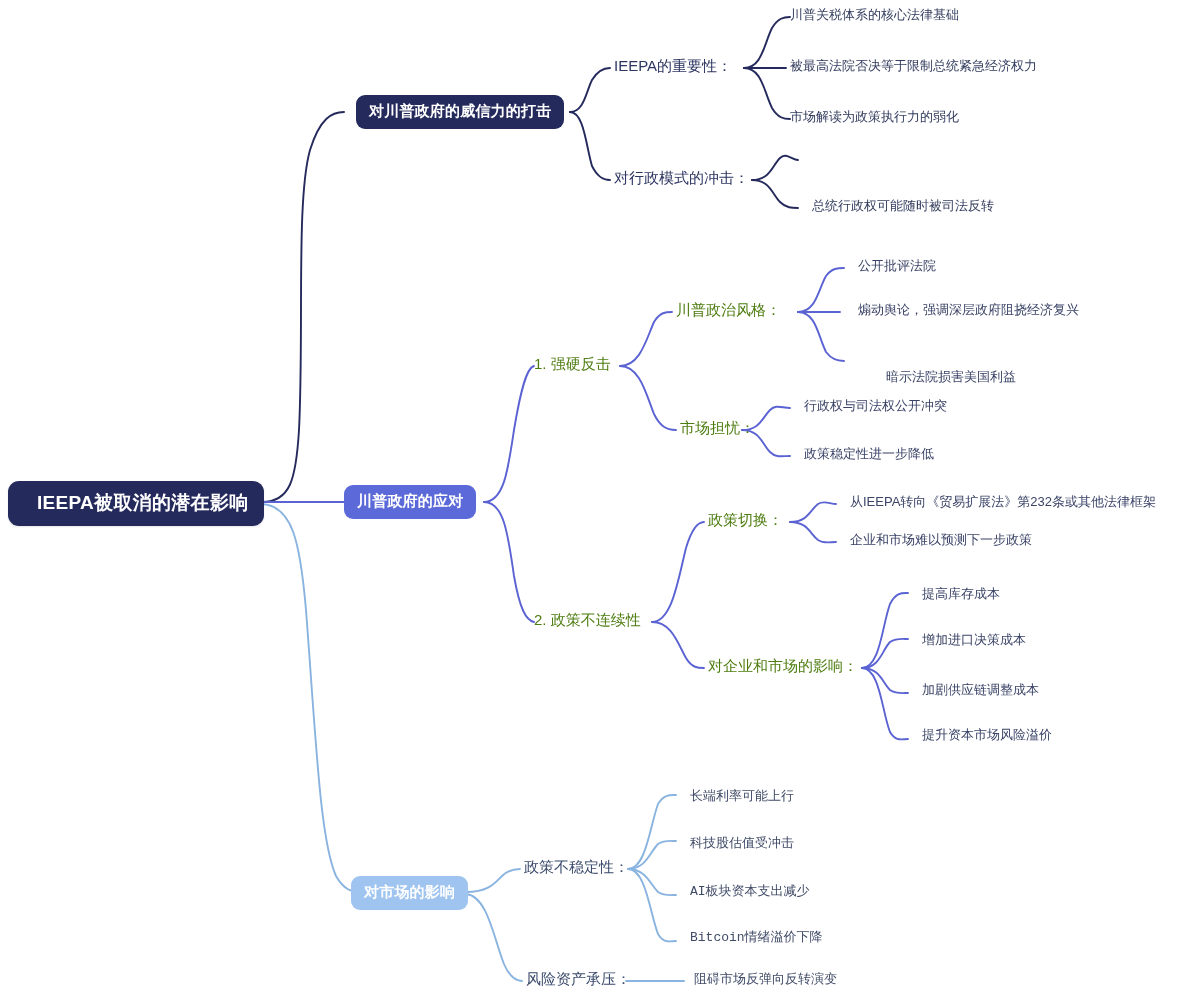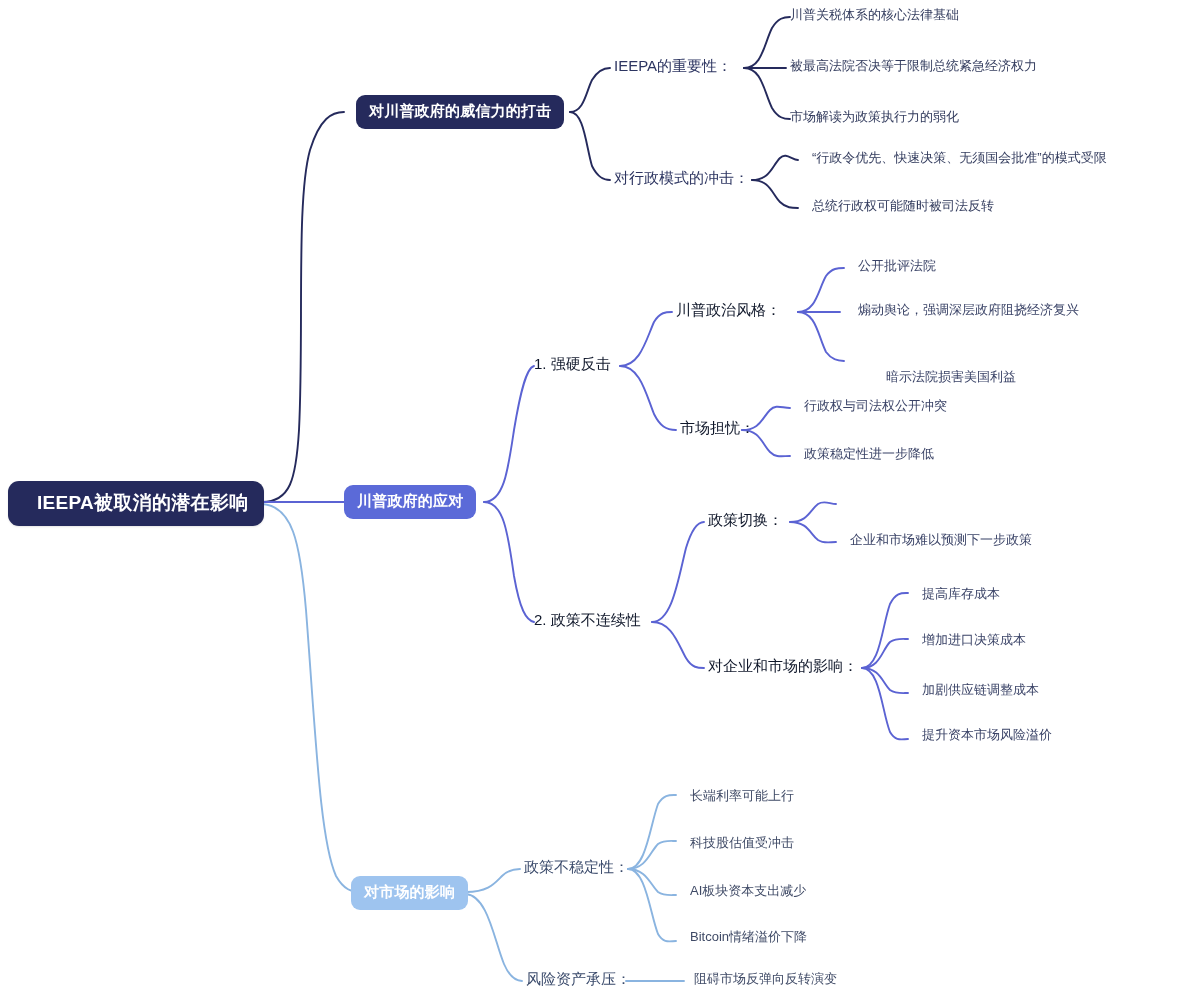--- a/index.html
+++ b/index.html
@@ -19,28 +19,28 @@
     box-shadow:0 1px 2px rgba(0,0,0,.10);
   }
   
   .l1{color:#ffffff;font-weight:bold;font-size:15px;border-radius:9px;padding:7px 13px 8px 13px;letter-spacing:.2px;}
   .l1.navy{background:#252a5c;}
   .l1.blue{background:#5b6ad8;}
   .l1.sky{background:#9ec4ef;}
 
   
   .l2{font-size:15px;color:#2d3561;}
-  .l2.b2{color:#0f172a;}
+  .l2.b2{color:#4d7c0f;}
   .l2.b3{color:#3a4a6b;}
 
   
   .leaf{font-size:13px;color:#3d4663;}
   .leaf.b1{color:#333c5e;}
   .leaf.b2{color:#3a4367;}
-  .leaf.b3{color:#3f4a66;}
+  .leaf.b3{color:#3f4a66;font-family:Liberation Mono, monospace;}
 </style>
 </head>
 <body>
 
 <div id="mindmap">
 
   <svg class="links" viewBox="0 0 1200 1006" xmlns="http://www.w3.org/2000/svg">
     <g fill="none" stroke-width="1.9" stroke-linecap="round">
 
       <g stroke="#252a5c">
@@ -130,39 +130,39 @@
   <div class="node root" style="left:8px;top:481px;">IEEPA被取消的潜在影响</div>
 
   <div class="node l1 navy" style="left:344px;top:95px;margin-left:12px;">对川普政府的威信力的打击</div>
 
   <div class="node l2" style="left:614px;top:57px;">IEEPA的重要性：</div>
   <div class="node leaf b1" style="left:790px;top:6px;">川普关税体系的核心法律基础</div>
   <div class="node leaf b1" style="left:790px;top:57px;">被最高法院否决等于限制总统紧急经济权力</div>
   <div class="node leaf b1" style="left:790px;top:108px;">市场解读为政策执行力的弱化</div>
 
   <div class="node l2" style="left:614px;top:169px;">对行政模式的冲击：</div>
-  <div class="node leaf b1" style="left:812px;top:149px;">“行政令优先、快速决策、无须国会批准”的模式受限</div>
   <div class="node leaf b1" style="left:812px;top:197px;text-align:right;">总统行政权可能随时被司法反转</div>
 
   <div class="node l1 blue" style="left:344px;top:485px;">川普政府的应对</div>
 
   <div class="node l2 b2" style="left:534px;top:355px;">1. 强硬反击</div>
 
   <div class="node l2 b2" style="left:676px;top:301px;">川普政治风格：</div>
   <div class="node leaf b2" style="left:858px;top:257px;">公开批评法院</div>
   <div class="node leaf b2" style="left:858px;top:301px;">煽动舆论，强调深层政府阻挠经济复兴</div>
   <div class="node leaf b2" style="left:858px;top:368px;padding-left:28px;">暗示法院损害美国利益</div>
 
   <div class="node l2 b2" style="left:680px;top:419px;">市场担忧：</div>
   <div class="node leaf b2" style="left:804px;top:397px;">行政权与司法权公开冲突</div>
   <div class="node leaf b2" style="left:804px;top:445px;">政策稳定性进一步降低</div>
 
   <div class="node l2 b2" style="left:534px;top:611px;">2. 政策不连续性</div>
 
   <div class="node l2 b2" style="left:708px;top:511px;">政策切换：</div>
+  <div class="node leaf b2" style="left:850px;top:493px;">从IEEPA转向《贸易扩展法》第232条或其他法律框架</div>
   <div class="node leaf b2" style="left:850px;top:531px;">企业和市场难以预测下一步政策</div>
 
   <div class="node l2 b2" style="left:708px;top:657px;">对企业和市场的影响：</div>
   <div class="node leaf b2" style="left:922px;top:585px;">提高库存成本</div>
   <div class="node leaf b2" style="left:922px;top:631px;">增加进口决策成本</div>
   <div class="node leaf b2" style="left:922px;top:681px;">加剧供应链调整成本</div>
   <div class="node leaf b2" style="left:922px;top:726px;">提升资本市场风险溢价</div>
 
   <div class="node l1 sky" style="left:351px;top:876px;">对市场的影响</div>
 

